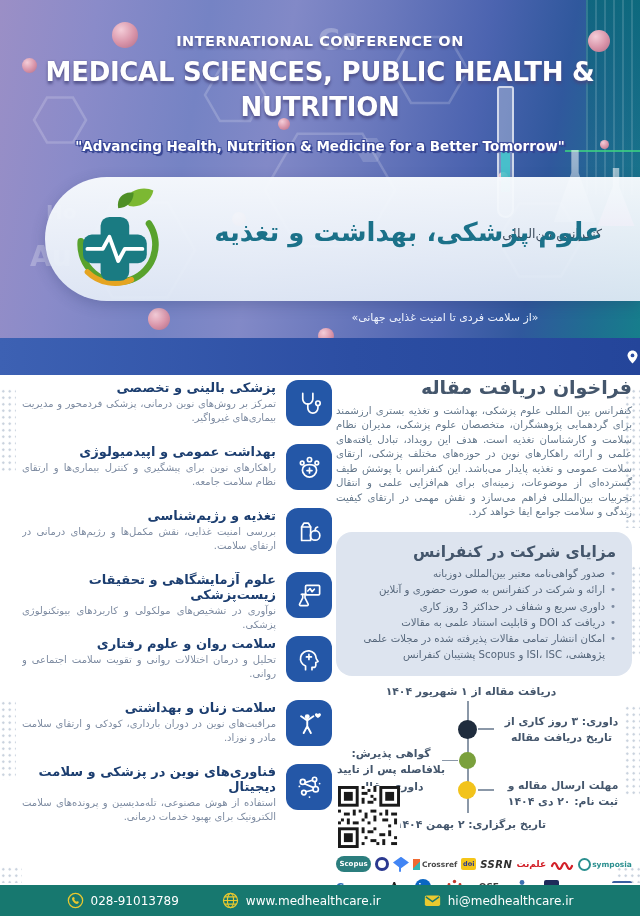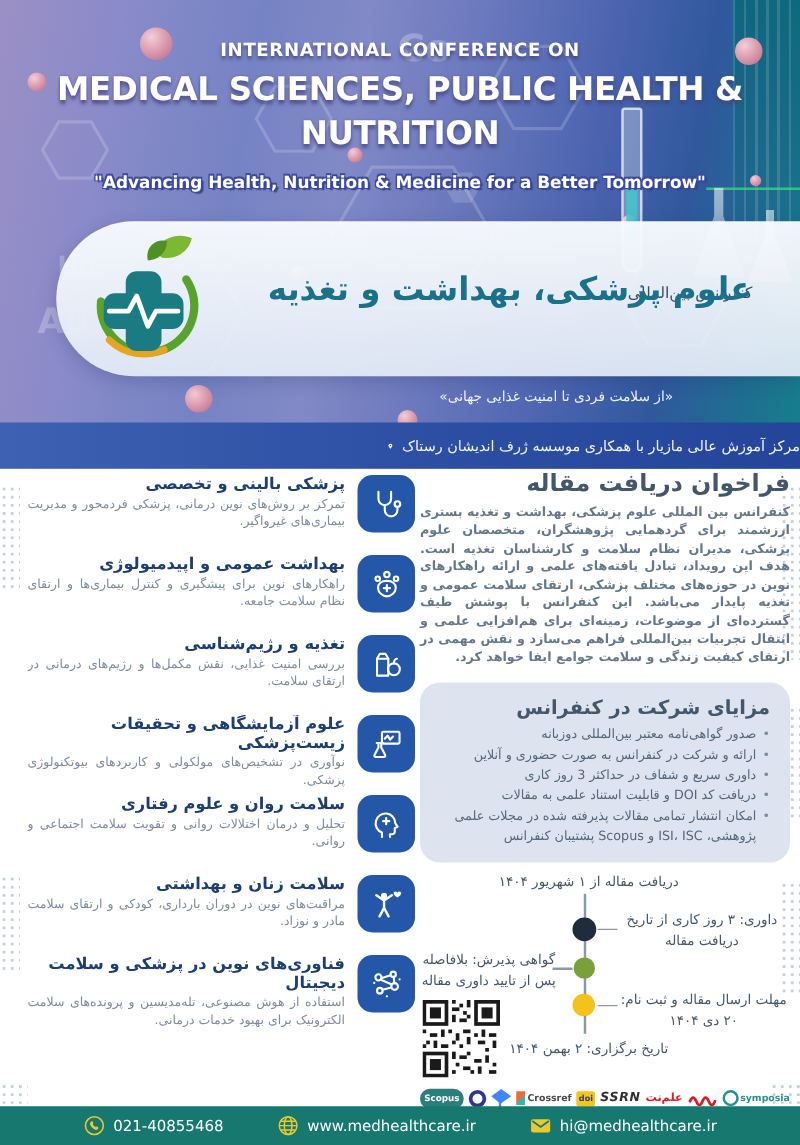--- a/index.html
+++ b/index.html
@@ -50,30 +50,30 @@
 
   .topics-col { position:absolute; left:22px; top:380px; width:310px; }
   .topic { display:flex; flex-direction:row-reverse; gap:10px; height:64px; overflow:hidden; }
   .topic-icon { flex:0 0 46px; width:46px; height:46px; border-radius:12px; background:#2457a7; display:flex; align-items:center; justify-content:center; }
   .topic-body { flex:1; direction:rtl; }
   .topic-title { color:#1c3e70; font-size:13px; font-weight:800; margin-bottom:2px; text-align:right; }
   .topic-desc { color:#7d8ba1; font-size:10px; line-height:1.42; text-align:justify; }
 
   .call-col { position:absolute; left:336px; top:376px; width:296px; }
   .call-heading { color:#44566c; font-size:19px; font-weight:800; text-align:right; direction:rtl; }
-  .call-body { margin-top:6px; color:#64788c; font-size:10.2px; line-height:1.42; text-align:justify; direction:rtl;font-weight:bold; }
+  .call-body { margin-top:6px; color:#64788c; font-size:10.2px; line-height:1.42; text-align:justify; direction:rtl; }
 
   .benefits { margin-top:12px; background:#dde4ef; border-radius:16px; padding:11px 16px 12px; direction:rtl; }
   .benefits-heading { color:#44566c; font-size:15.5px; font-weight:800; text-align:right; margin-bottom:5px; }
   .benefits ul { list-style:none; }
   .benefits li { position:relative; padding-right:11px; color:#55667a; font-size:10.2px; line-height:1.6; text-align:right; }
   .benefits li:before { content:"•"; position:absolute; right:0; top:0; color:#7d8ba1; }
 
   
-  .timeline { position:relative; margin-top:8px; height:158px; direction:rtl; }
+  .timeline { position:relative; margin-top:8px; height:158px; direction:rtl;font-weight:bold; }
   .tl-line { position:absolute; left:131px; top:17px; width:1.5px; height:112px; background:#8b98a8; }
   .tl-dot { position:absolute; border-radius:50%; }
   .tl-dot.navy { left:122px; top:36px; width:19px; height:19px; background:#1f2c3d; }
   .tl-dot.green { left:123px; top:68px; width:17px; height:17px; background:#7aa03c; }
   .tl-dot.yellow { left:122px; top:97px; width:18px; height:18px; background:#f2c31b; }
   .tick { position:absolute; height:1.5px; background:#8b98a8; width:16px; }
   .tl-label { position:absolute; color:#44566c; font-size:10.8px; line-height:1.55; text-align:center; }
   .tl-start { top:0; left:40px; width:190px; }
   .tl-review { top:30px; left:157px; width:137px; }
   .tl-accept { top:62px; left:0; width:110px; }
@@ -163,21 +163,20 @@
         <rect x="20" y="46" width="58" height="26" rx="8" fill="#1a7b82"></rect>
         <path d="M24 59 H38 L44 48 L52 70 L58 59 H74" stroke="#ffffff" stroke-width="3.5" fill="none" stroke-linecap="round" stroke-linejoin="round"></path>
       </svg>
       <div class="banner-kicker">کنفرانس بین‌المللی</div>
       <div class="banner-title">علوم پزشکی، بهداشت و تغذیه</div>
     </div>
 
     <div class="hero-subtitle">«از سلامت فردی تا امنیت غذایی جهانی»</div>
 
     <div class="loc-band">
-      <span class="loc-text">مرکز آموزش عالی مازیار با همکاری موسسه ژرف اندیشان رستاک</span>
       <svg width="15" height="16" viewBox="0 0 16 16">
         <path d="M8 1c-3 0-5.3 2.3-5.3 5.2C2.7 10 8 15 8 15s5.3-5 5.3-8.8C13.3 3.3 11 1 8 1z" fill="#ffffff"></path>
         <circle cx="8" cy="6.3" r="2" fill="#2b4da1"></circle>
       </svg>
     </div>
   </div>
 
   <div class="dots" style="left:0;top:388px;width:16px;height:85px"></div>
   <div class="dots" style="left:624px;top:388px;width:16px;height:140px"></div>
   <div class="dots" style="left:624px;top:565px;width:16px;height:90px"></div>
@@ -433,21 +432,21 @@
       </div>
     </div>
   </div>
 
   <div class="footer">
     <div class="contact">
       <svg width="17" height="17" viewBox="0 0 20 20">
         <circle cx="10" cy="10" r="8.4" fill="none" stroke="#e9c92f" stroke-width="1.5"></circle>
         <path d="M6.2 6.8c1.3-1.6 2.3-.9 2.7.2.3.9-.5 1.3-.2 2 .3.8 1.2 1.8 2 2.1.7.3 1.1-.5 2-.2 1.1.4 1.8 1.4.2 2.7-1.2 1-3.2.1-4.9-1.5-1.6-1.7-2.7-3.9-1.8-5.3z" fill="#e9c92f"></path>
       </svg>
-      <span>021-40855468</span>
+      <span>028-91013789</span>
     </div>
     <div class="contact">
       <svg width="17" height="17" viewBox="0 0 20 20" fill="none" stroke="#e9c92f" stroke-width="1.4">
         <circle cx="10" cy="10" r="8.3"></circle>
           <ellipse cx="10" cy="10" rx="3.6" ry="8.3"></ellipse>
           <path d="M1.7 10h16.6M2.8 5.8h14.4M2.8 14.2h14.4"></path>
       </svg>
       <span>www.medhealthcare.ir</span>
     </div>
     <div class="contact">

